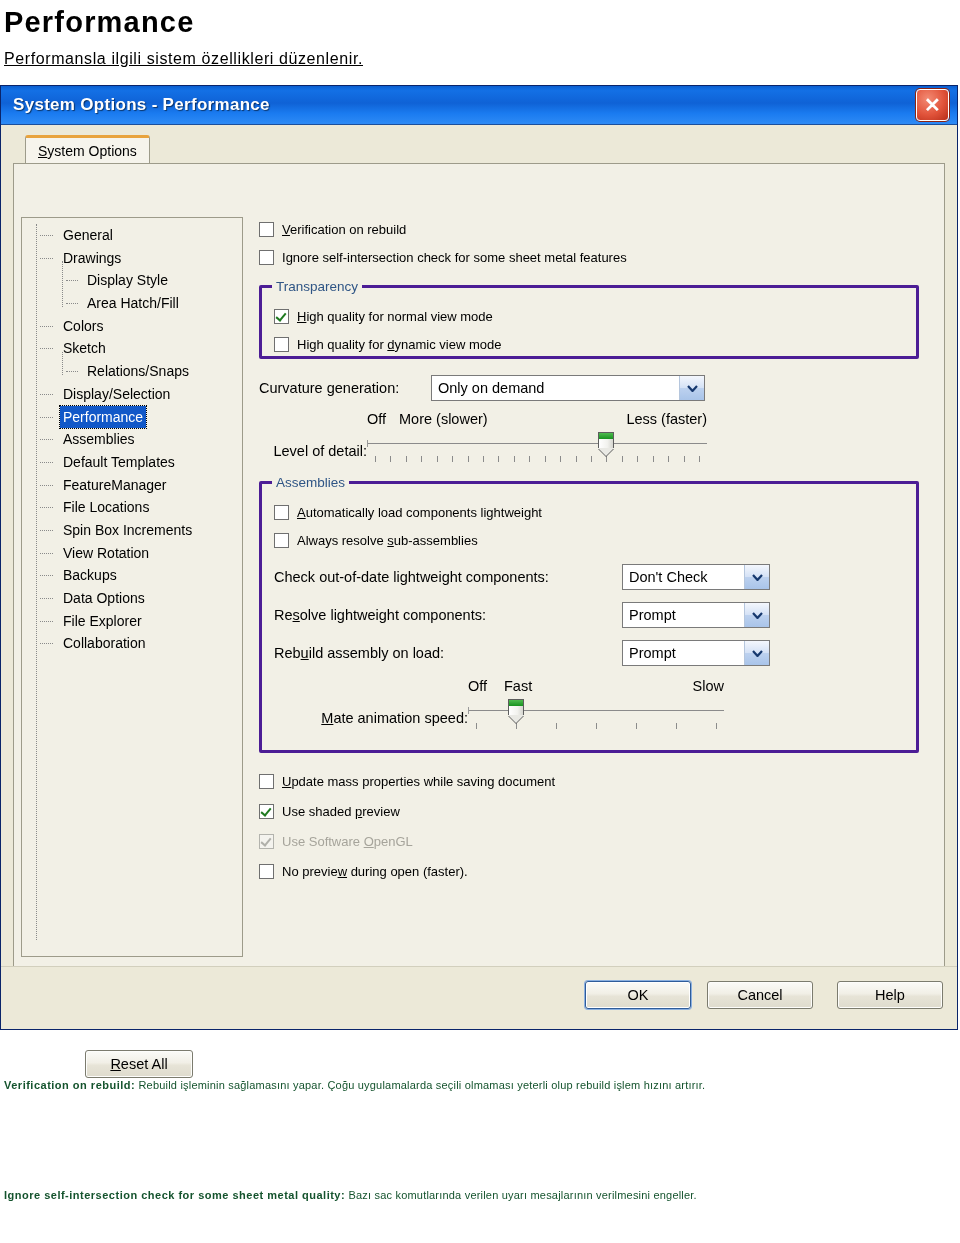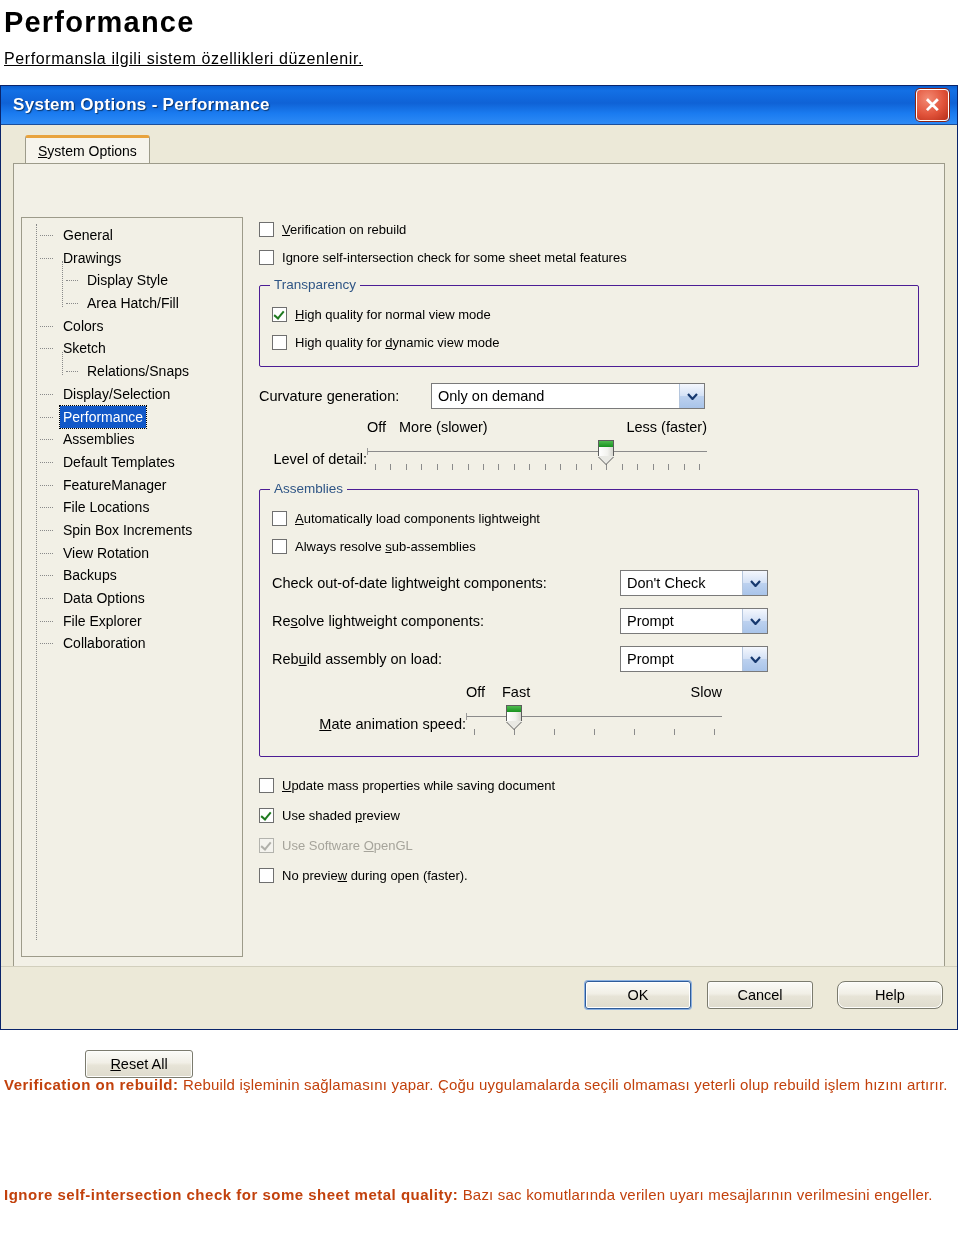--- a/index.html
+++ b/index.html
@@ -217,25 +217,25 @@
   .chk-label {
     font-size: 13px;
     color: #000;
     white-space: nowrap;
   }
   .chk-label.disabled { color: #a6a49b; }
   .chk-label u { text-decoration: underline; }
 
   
   .group {
-    border: 1px solid #4c1d95;
+    border: 3px solid #4c1d95;
     border-radius: 2px;
     position: relative;
     margin-top: 14px;
-    padding: 16px 12px 12px 12px;
+    padding: 16px 12px 0 12px;
     box-sizing: border-box;
   }
   .group-title {
     position: absolute;
     top: -9px;
     left: 10px;
     background: #f2f0e6;
     padding: 0 4px;
     font-size: 13.5px;
     color: #2f5585;
@@ -390,30 +390,30 @@
     left: 0;
     right: 0;
     bottom: 0;
     height: 62px;
     background: #ece9d8;
     border-top: 1px solid #d2cfbd;
   }
   .footer .btn { position: absolute; top: 14px; width: 106px; }
   .ok-btn { right: 266px; }
   .cancel-btn { right: 144px; }
-  .help-btn { right: 14px; border-radius: 8px; }
+  .help-btn { right: 14px; }
 
   
   .desc {
     position: absolute;
     left: 4px;
     width: 950px;
-    font-size: 15px;
+    font-size: 11px;
     line-height: 34px;
-    color: #c2410c;
+    color: #14532d;
     letter-spacing: 0.2px;
   }
   .desc b { font-weight: bold; letter-spacing: 0.5px; }
   .desc-1 { top: 1068px; }
   .desc-2 { top: 1178px; }
 </style>
 </head>
 <body>
 
 <div class="page-title">Performance</div>

